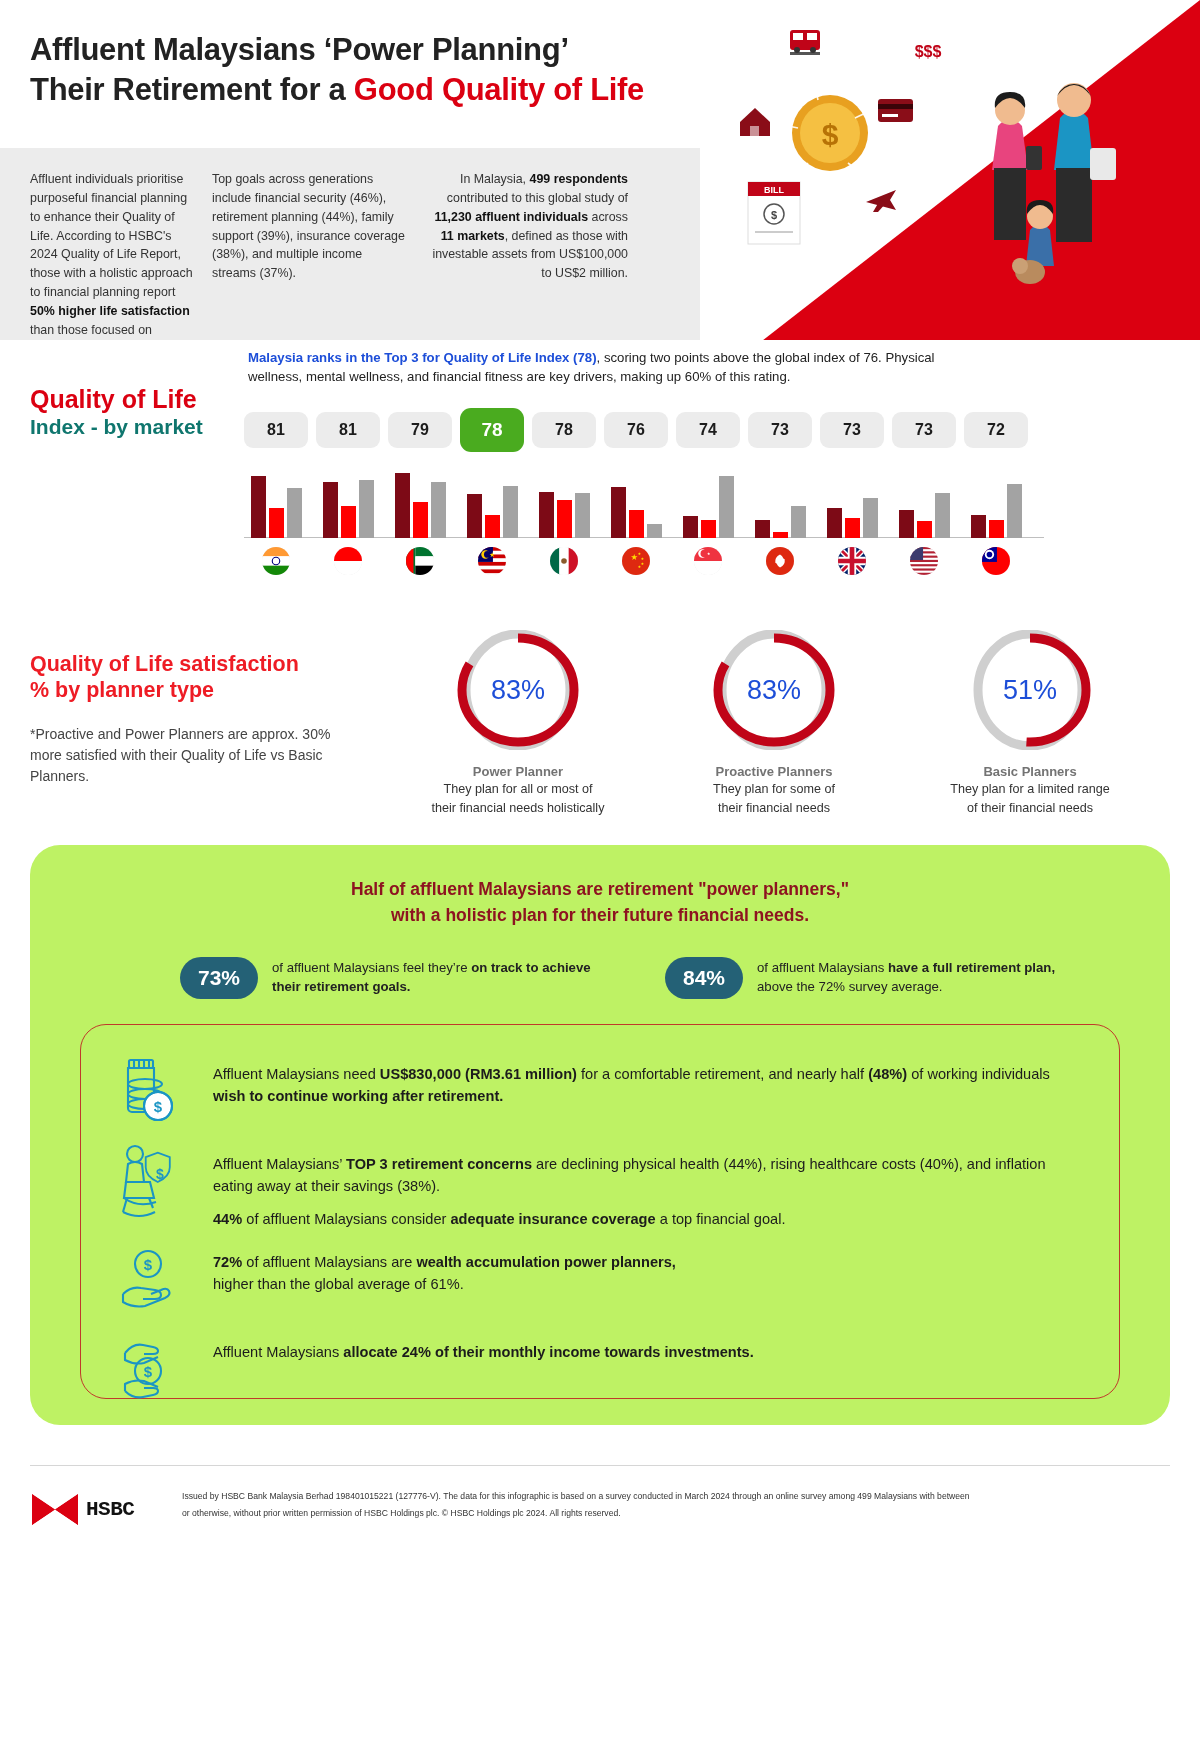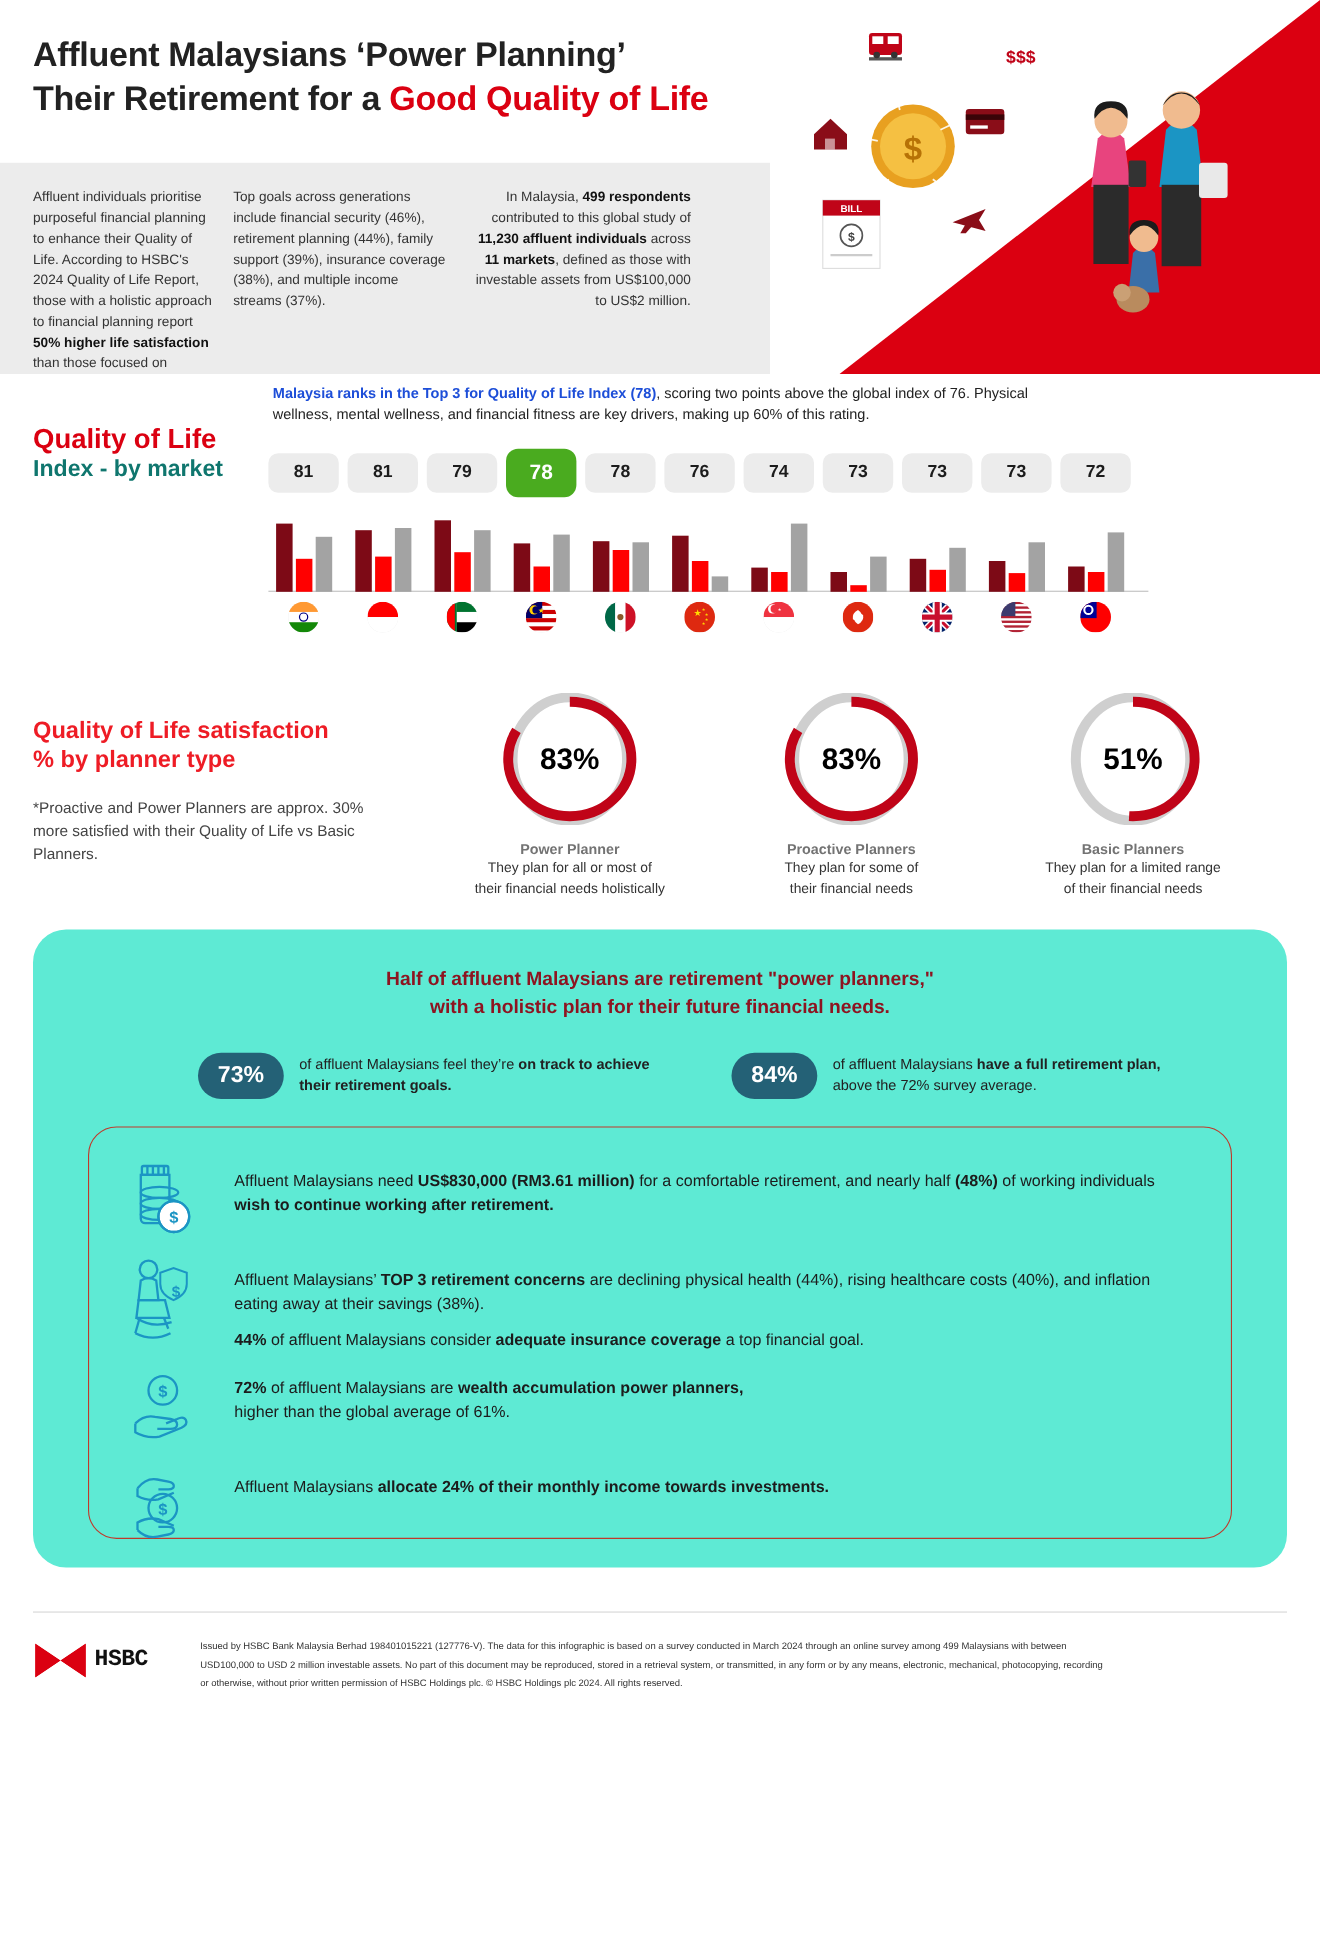--- a/index.html
+++ b/index.html
@@ -64,27 +64,27 @@
   
   .sat { position:relative; width:1200px; height:215px; }
   .sat-left { position:absolute; left:30px; top:32px; width:310px; }
   .sat-h { font-size:21.5px; font-weight:bold; color:#ee1c25; line-height:1.2; }
   .sat-note { margin-top:20px; font-size:14px; line-height:1.5; color:#444; }
   .donuts { position:absolute; left:390px; top:10px; width:770px; display:flex; gap:0;}
   .donut-wrap { width:256px; text-align:center; }
   .donut { width:142px; height:120px; margin:0 auto; position:relative; }
   .donut svg { display:block; }
   .donut-val { position:absolute; inset:0; display:flex; align-items:center; justify-content:center;
-    font-size:27px; font-weight:bold; color:#000000; }
+    font-size:27px; font-weight:normal; color:#1d4ed8; }
   .donut-title { margin-top:14px; font-size:13px; font-weight:bold; color:#737373; }
   .donut-sub { font-size:12.6px; color:#333; line-height:1.38; margin-top:2px;}
 
   
   .panel { position:absolute; left:30px; top:845px; width:1140px; height:580px;
-    background:#5eead4; border-radius:30px; }
+    background:#bef264; border-radius:30px; }
   .panel-h { text-align:center; padding-top:32px; font-size:17.5px; font-weight:bold; color:#8d1420; line-height:1.48; }
   .stats { display:flex; justify-content:center; gap:70px; margin-top:28px; padding-left:60px;}
   .stat { display:flex; align-items:center; gap:14px; width:415px;}
   .pill { width:78px; height:42px; border-radius:21px; background:#246176; color:#fff;
     display:flex; align-items:center; justify-content:center; font-size:21px; font-weight:bold; flex:0 0 auto;}
   .stat-txt { font-size:13.2px; line-height:1.42; color:#222; }
   .stat-txt b { font-weight:bold; }
 
   .inner {
     margin:25px 50px 0 50px; border:1.5px solid #c0392b; border-radius:26px;
@@ -553,16 +553,15 @@
       <polygon points="0,0 46,0 23,15.5" fill="#fff"></polygon>
       <polygon points="0,31 46,31 23,15.5" fill="#fff"></polygon>
       <polygon points="0,0 23,15.5 46,0" fill="#ffffff"></polygon>
       <path d="M0 0 L23 15.5 L0 31 Z M46 0 L23 15.5 L46 31 Z" fill="#db0011"></path>
       <rect x="0" y="0" width="46" height="31" fill="none" stroke="#fff" stroke-width="0"></rect>
     </svg>
     <span class="logo-txt">HSBC</span>
   </div>
   <div class="legal">
     <div>Issued by HSBC Bank Malaysia Berhad 198401015221 (127776-V). The data for this infographic is based on a survey conducted in March 2024 through an online survey among 499 Malaysians with between</div>
-    <div>USD100,000 to USD 2 million investable assets. No part of this document may be reproduced, stored in a retrieval system, or transmitted, in any form or by any means, electronic, mechanical, photocopying, recording</div>
     <div>or otherwise, without prior written permission of HSBC Holdings plc. © HSBC Holdings plc 2024. All rights reserved.</div>
   </div>
 </div>
 
 </body></html>

